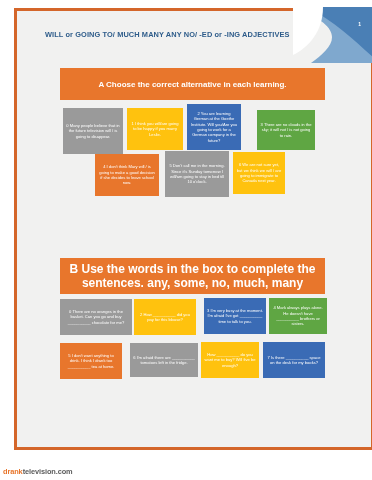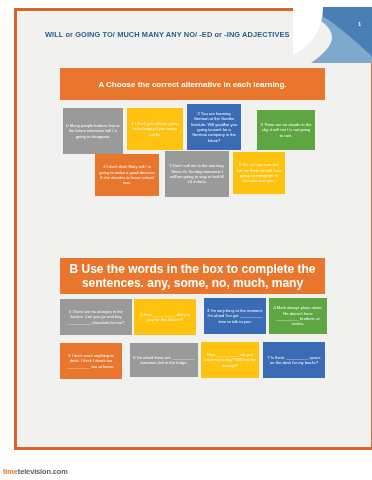--- a/index.html
+++ b/index.html
@@ -116,15 +116,15 @@
     <div class="cell c-yellow" style="left:117px;top:288px;width:62px;height:36px;">2 How __________ did you pay for this blouse?</div>
     <div class="cell c-blue" style="left:187px;top:287px;width:62px;height:36px;">3 I'm very busy at the moment. I'm afraid I've got __________ time to talk to you.</div>
     <div class="cell c-green" style="left:252px;top:287px;width:58px;height:36px;">4 Mark always plays alone. He doesn't have __________ brothers or sisters.</div>
     <div class="cell c-orange" style="left:43px;top:332px;width:62px;height:36px;">5 I don't want anything to drink. I think I drank too __________ tea at home.</div>
     <div class="cell c-gray" style="left:113px;top:332px;width:68px;height:34px;">6 I'm afraid there are __________ tomatoes left in the fridge.</div>
     <div class="cell c-yellow" style="left:184px;top:331px;width:58px;height:36px;">How __________ do you want me to buy? Will five be enough?</div>
     <div class="cell c-blue" style="left:246px;top:331px;width:62px;height:36px;">7 Is there __________ space on the desk for my books?</div>
 
   </div>
 
-  <div class="watermark"><span class="lw">time</span><span>television.com</span></div>
+  <div class="watermark"><span class="lw">drank</span><span>television.com</span></div>
 
 </div>
 
 </body></html>

